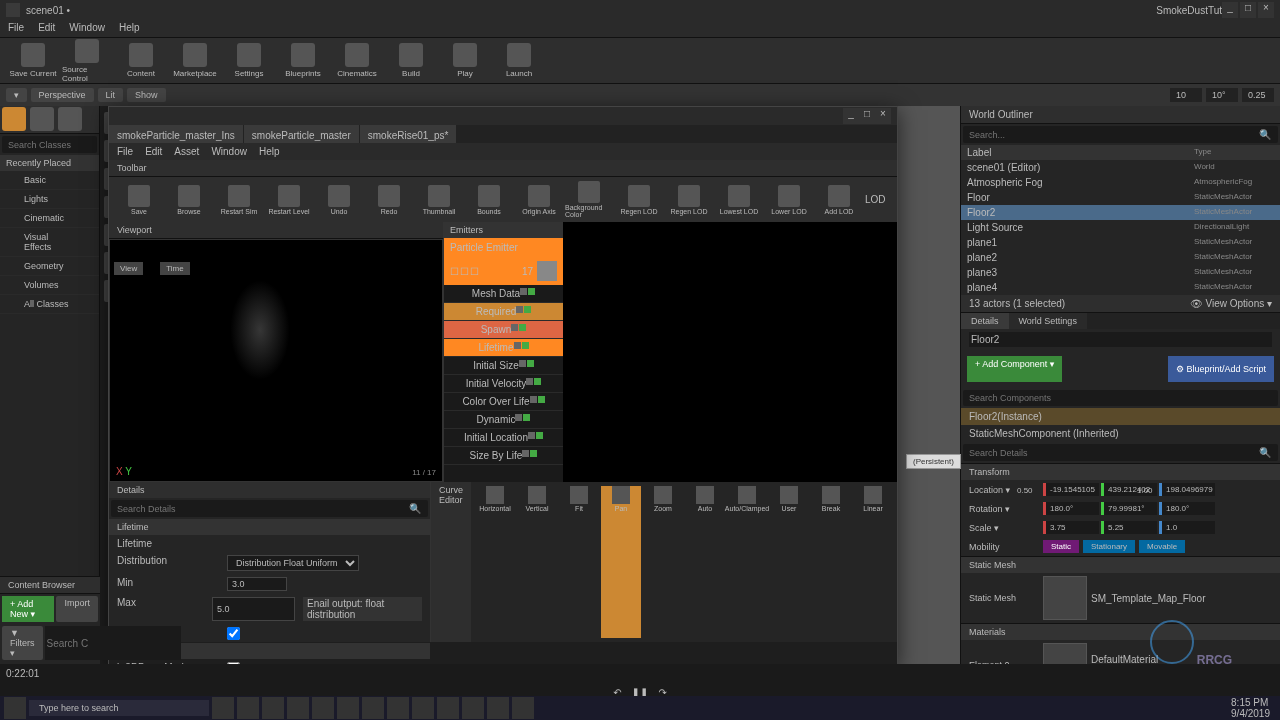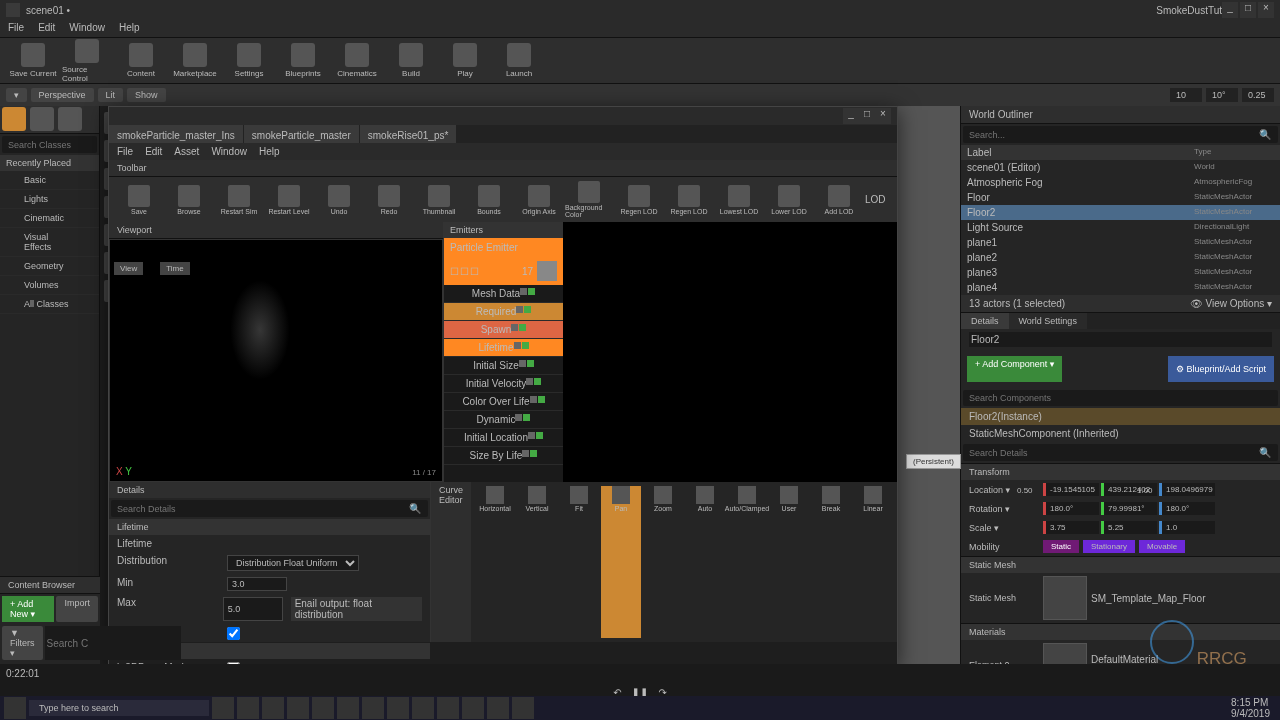--- a/index.html
+++ b/index.html
@@ -43,21 +43,21 @@
 .bluebtn{background:#3a5a9a;color:#fff;padding:8px 8px;cursor:pointer;font-size:9px}
 .section{border-top:1px solid #111}
 .sechdr{background:#333;padding:3px 8px;font-size:9px;cursor:pointer}
 .proprow{display:flex;padding:3px 8px;align-items:center;gap:4px}
 .proplbl{width:70px;font-size:9px}
 .xyzinput{display:flex;gap:2px}
 .xyzinput .v{background:#1a1a1a;padding:2px 4px;font-size:8px;width:56px;border-left:3px solid}
 .xyzinput .v.x{border-color:#c44}
 .xyzinput .v.y{border-color:#4c4}
 .xyzinput .v.z{border-color:#48c}
-.mobbtn{padding:2px 8px;font-size:8px;background:#6d28d9;cursor:pointer}
+.mobbtn{padding:2px 8px;font-size:8px;background:#0369a1;cursor:pointer}
 .mobbtn.active{background:#701a75;color:#fff}
 .thumbsq{width:44px;height:44px;background:#444;border:1px solid #555}
 .contentbrowser{position:absolute;left:0;bottom:24px;width:100px;height:120px;background:#252525;border-top:1px solid #111}
 .folderrow{display:flex;gap:8px;padding:6px}
 .folder{width:30px;text-align:center}
 .folder .ficon{width:28px;height:24px;background:#444;margin-bottom:2px}
 
 
 .cascade{position:absolute;left:108px;top:106px;width:790px;height:560px;background:#1e1e1e;border:1px solid #444;box-shadow:0 4px 20px rgba(0,0,0,0.6)}
 .cascade .ctitle{height:18px;background:#2a2a2a;display:flex;align-items:center;padding:0 6px}
@@ -574,21 +574,21 @@
       <div class="cdprop">
           <span class="lbl">Distribution</span>
         <select><option>Distribution Float Uniform</option></select>
       </div>
       <div class="cdprop">
           <span class="lbl">Min</span>
         <input style="width: 60px;" value="3.0">
       </div>
       <div class="cdprop">
           <span class="lbl">Max</span>
-        <input style="width: 60px;" value="5.0">
+        <input style="width: 83px;" value="5.0">
         <span style="margin-left:8px;background:#333;padding:1px 4px">Enail output: float distribution</span>
       </div>
       <div class="cdprop">
           <span class="lbl">Can be Baked</span>
           <input type="checkbox" checked="" style="">
         </div>
       <div class="sechdr">Cascade</div>
       <div class="cdprop">
           <span class="lbl">b 3DDraw Mode</span>
           <input type="checkbox" style="">
@@ -692,14 +692,14 @@
   <div class="tskicon"></div>
   <div class="tskicon"></div>
   <div class="tskright">
     <div>8:15 PM</div>
     <div>9/4/2019</div>
   </div>
 </div>
 
 <div class="watermark">
   <div class="logo"></div>
-  <span style="font-size:17px;color:#fdba74;font-weight:normal">RRCG</span>
+  <span style="font-size:12px;color:#c4b5fd;font-weight:bold">RRCG</span>
 </div>
 
 </body></html>

